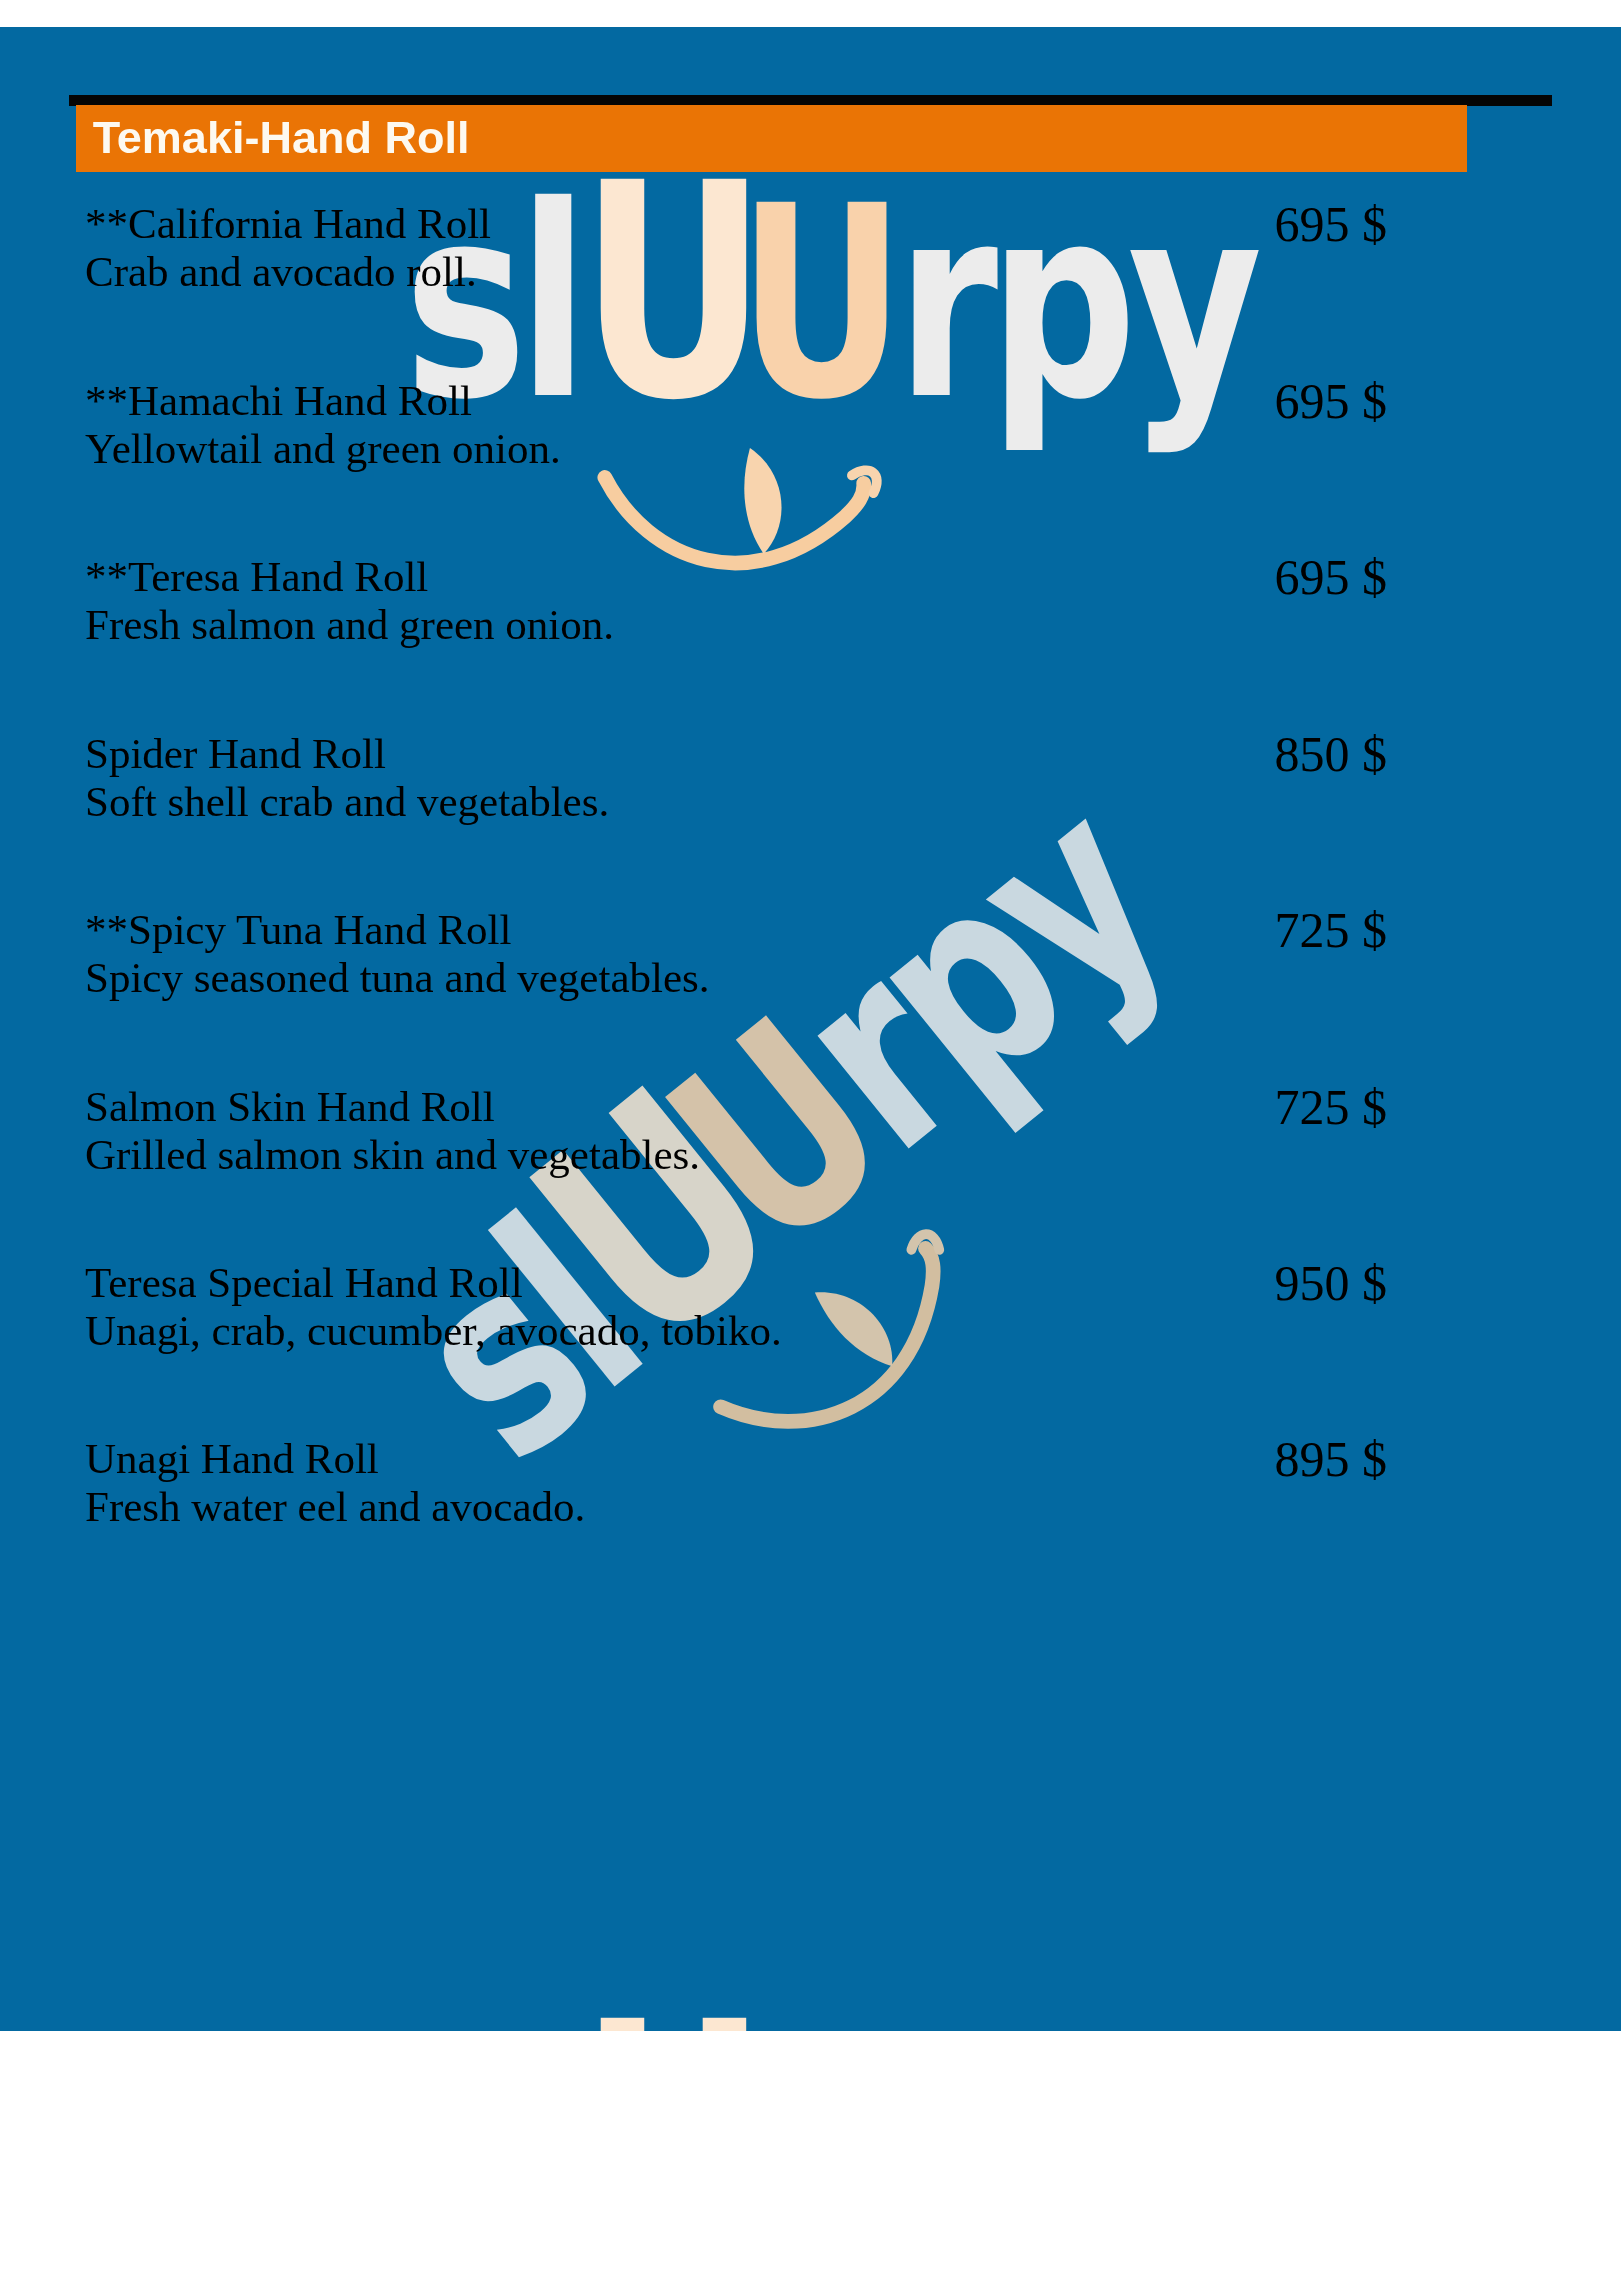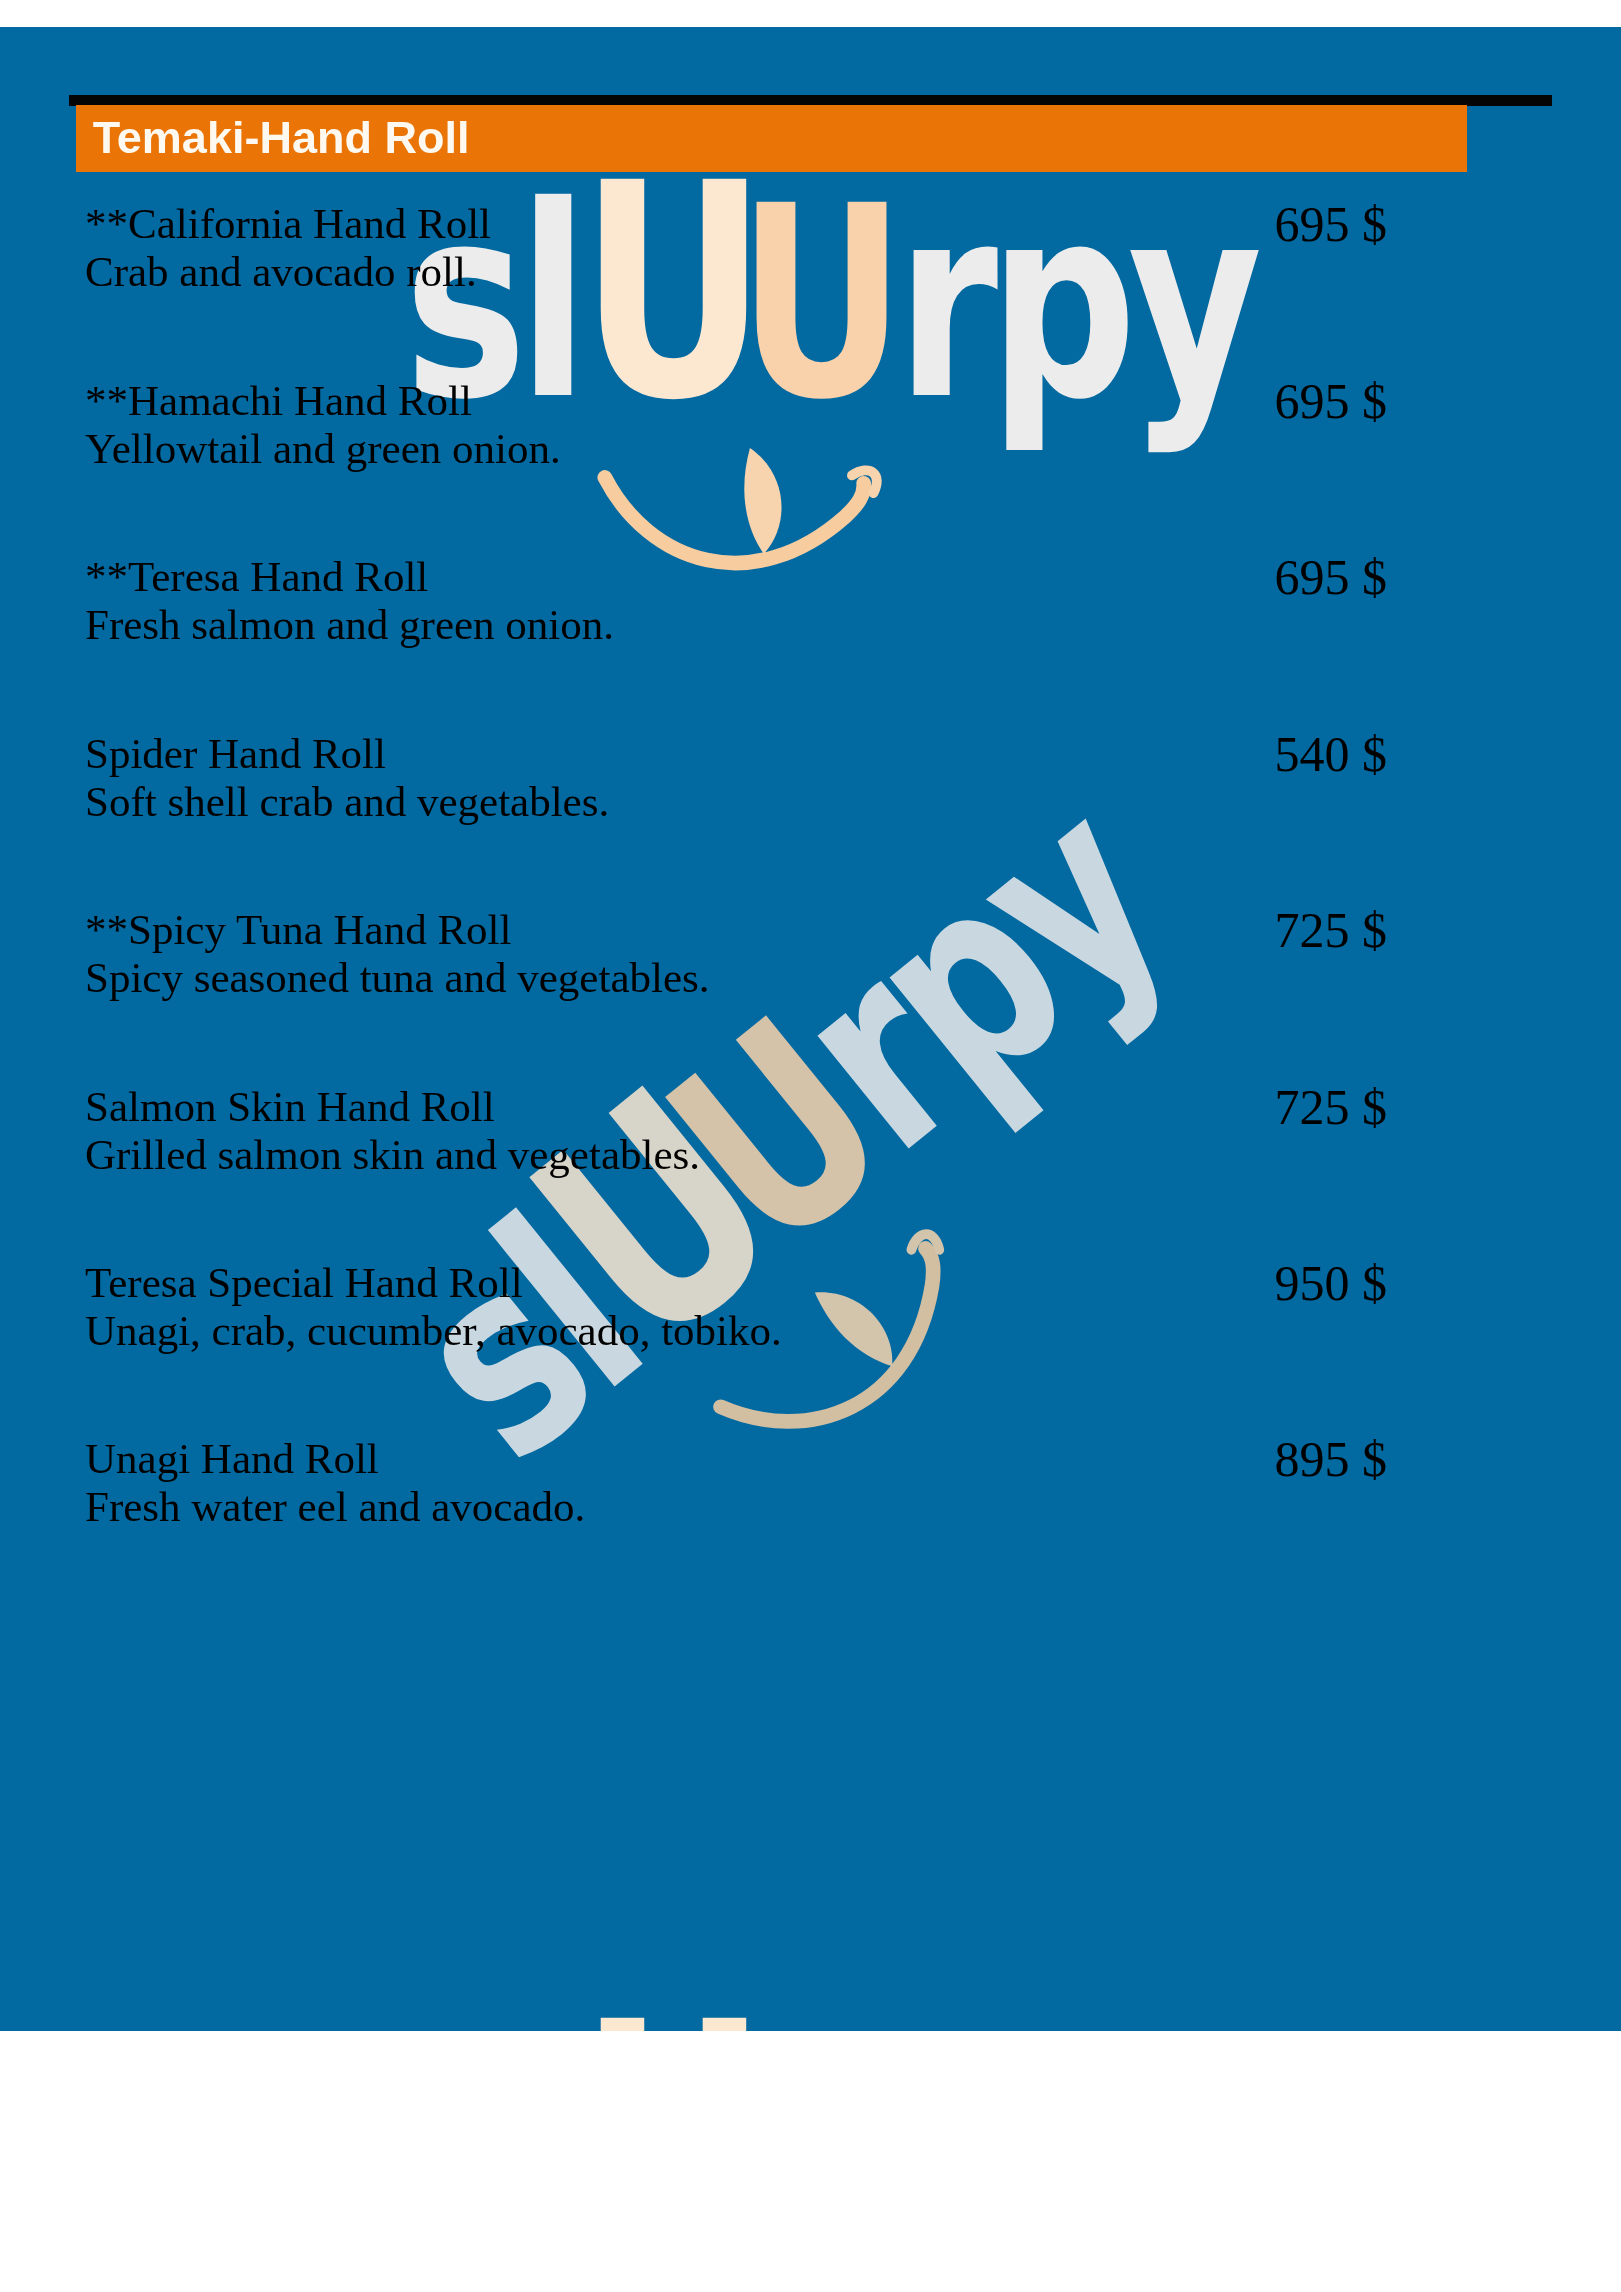--- a/index.html
+++ b/index.html
@@ -140,21 +140,21 @@
   <div class="item" style="top:526px">
     <div class="item-name">**Teresa Hand Roll</div>
     <div class="item-desc">Fresh salmon and green onion.</div>
   </div>
   <div class="item-price" style="top:526px">695 $</div>
 
   <div class="item" style="top:703px">
     <div class="item-name">Spider Hand Roll</div>
     <div class="item-desc">Soft shell crab and vegetables.</div>
   </div>
-  <div class="item-price" style="top:703px">540 $</div>
+  <div class="item-price" style="top:703px">850 $</div>
 
   <div class="item" style="top:879px">
     <div class="item-name">**Spicy Tuna Hand Roll</div>
     <div class="item-desc">Spicy seasoned tuna and vegetables.</div>
   </div>
   <div class="item-price" style="top:879px">725 $</div>
 
   <div class="item" style="top:1056px">
     <div class="item-name">Salmon Skin Hand Roll</div>
     <div class="item-desc">Grilled salmon skin and vegetables.</div>

